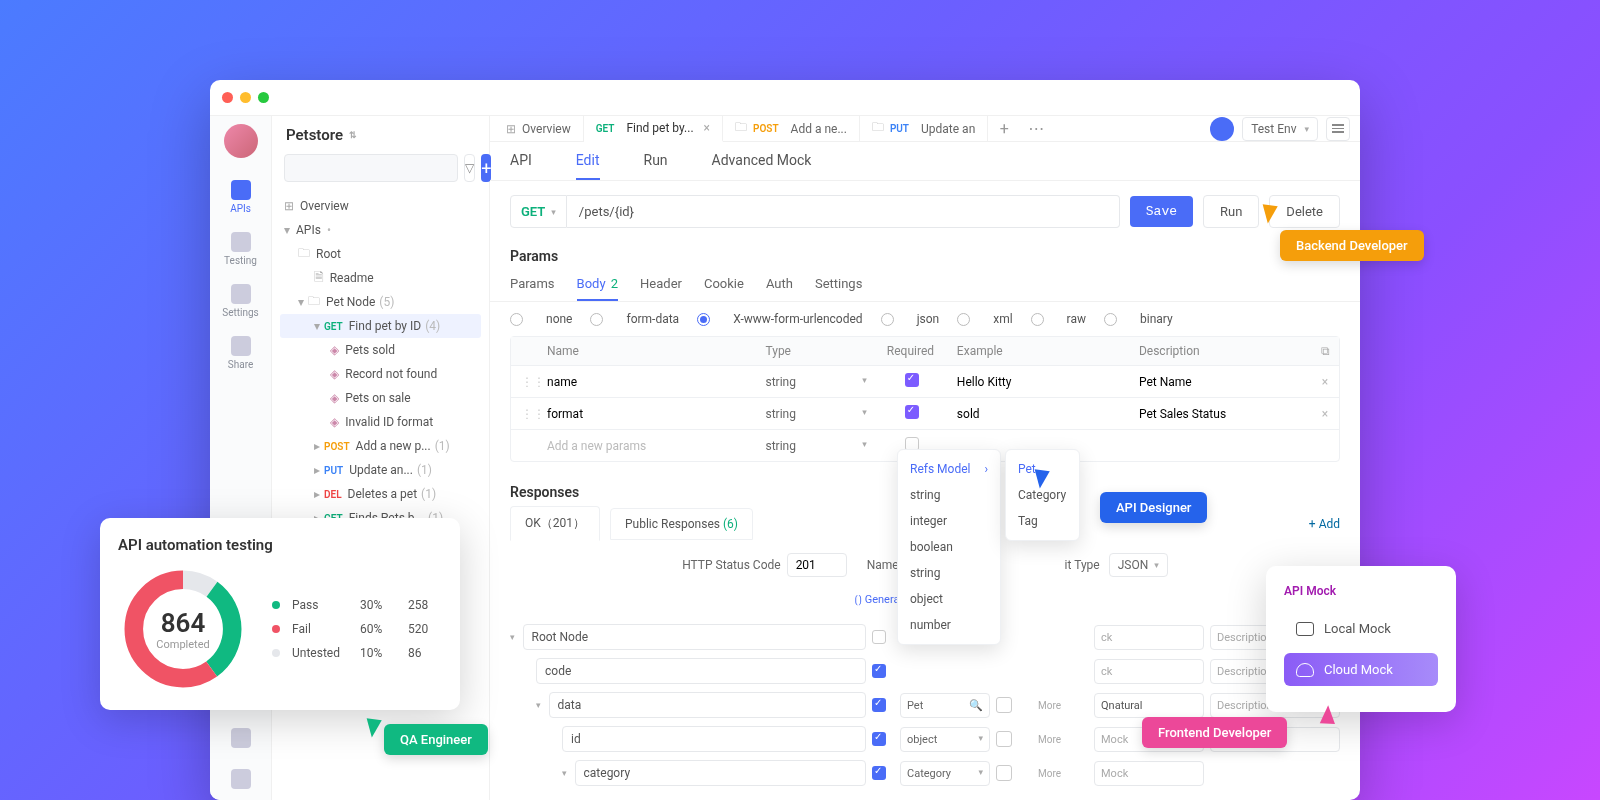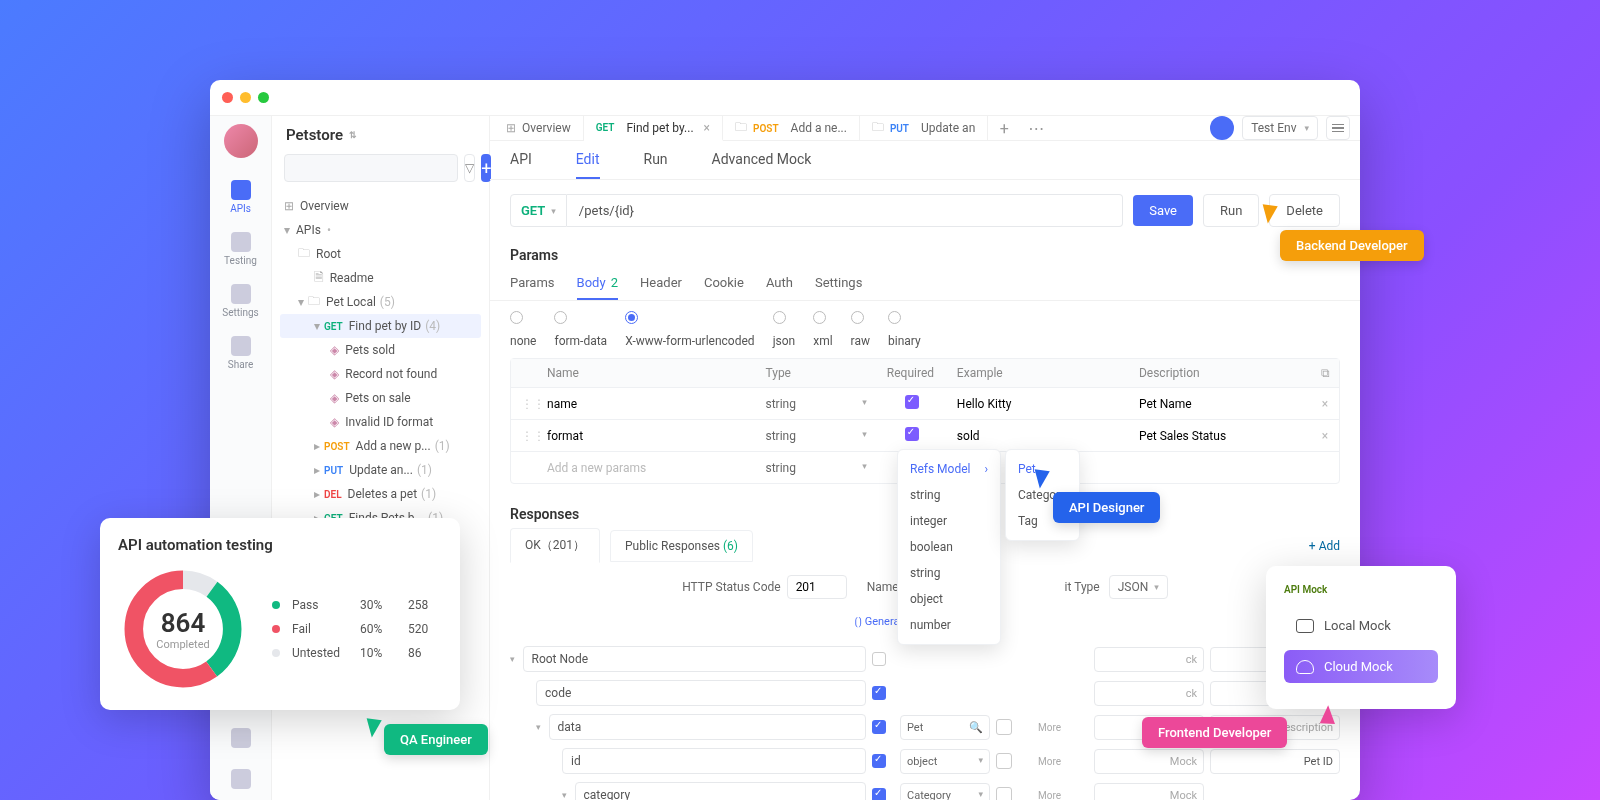--- a/index.html
+++ b/index.html
@@ -57,31 +57,31 @@
 .burger span { width: 12px; height: 1.5px; background: #888; }
 
 .subnav { display: flex; gap: 44px; padding: 10px 20px 0; font-size: 14px; border-bottom: 1px solid #f0f0f0; }
 .subnav-item { padding-bottom: 10px; color: #555; cursor: pointer; }
 .subnav-item.active { color: #4a6cf7; border-bottom: 2px solid #4a6cf7; }
 
 .url-row { display: flex; gap: 10px; padding: 14px 20px; align-items: center; }
 .method-sel { border: 1px solid #e6e8eb; border-radius: 4px 0 0 4px; padding: 8px 10px; font-size: 13px; display: flex; align-items: center; gap: 6px; }
 .url-inp { flex: 1; border: 1px solid #e6e8eb; border-left: none; border-radius: 0 4px 4px 0; padding: 8px 12px; font-size: 13px; color: #555; margin-left: -10px; }
 .btn { padding: 8px 16px; border-radius: 4px; font-size: 13px; cursor: pointer; }
-.btn-primary { background: #4a6cf7; color: #fff; border: none; }
+.btn-primary { background: #4a6cf7; color: #fff; border: none; font-family: Liberation Mono, monospace; }
 .btn-outline { background: #fff; border: 1px solid #e6e8eb; color: #555; }
 
 .section-title { font-size: 14px; font-weight: 600; padding: 6px 20px; color: #333; }
 .param-tabs { display: flex; gap: 22px; padding: 6px 20px 0; font-size: 13px; border-bottom: 1px solid #f0f0f0; }
 .param-tab { padding-bottom: 8px; color: #666; cursor: pointer; }
 .param-tab.active { color: #4a6cf7; border-bottom: 2px solid #4a6cf7; }
 .param-tab .badge { color: #0cb07b; margin-left: 2px; }
 
 .radio-row { display: flex; gap: 18px; padding: 10px 20px; font-size: 12px; color: #555; }
-.radio-opt { display: flex; align-items: flex-start; gap: 10px; cursor: pointer; flex-direction: column; }
+.radio-opt { display: flex; align-items: flex-end; gap: 23px; cursor: pointer; }
 .radio { width: 13px; height: 13px; border: 1.5px solid #bbb; border-radius: 50%; display: inline-flex; align-items: center; justify-content: center; }
 .radio.checked { border-color: #4a6cf7; }
 .radio.checked::after { content:''; width: 7px; height: 7px; background: #4a6cf7; border-radius: 50%; }
 
 .param-table { margin: 0 20px; border: 1px solid #eef0f3; border-radius: 4px; font-size: 12px; }
 .pt-row { display: grid; grid-template-columns: 26px 1.8fr 1fr 70px 1.5fr 1.5fr 28px; align-items: center; border-bottom: 1px solid #eef0f3; }
 .pt-row:last-child { border-bottom: none; }
 .pt-head { color: #888; background: #fafbfc; }
 .pt-cell { padding: 7px 10px; }
 .drag-h { color: #ccc; text-align: center; }
@@ -109,57 +109,57 @@
 .sch-name { display: flex; align-items: center; }
 .sch-name-box { flex:1; border: 1px solid #e6e8eb; border-radius: 4px; padding: 5px 8px; color: #555; }
 .sch-chk { width: 14px; height: 14px; border-radius: 3px; }
 .sch-chk.on { background: #4a6cf7; position: relative; }
 .sch-chk.on::after { content:'✓'; color:#fff; font-size:10px; position:absolute; left:2px; top:-1px; }
 .sch-chk.off { border:1px solid #ccc; }
 .sch-type { border: 1px solid #e6e8eb; border-radius: 4px; padding: 5px 6px; display: flex; justify-content: space-between; color: #666; font-size: 11px; }
 .sch-type.pet { position: relative; }
 .sch-sq { width: 16px; height: 16px; border: 1px solid #ccc; border-radius: 3px; }
 .sch-more { color: #aaa; font-size: 10px; }
-.sch-inp { border: 1px solid #e6e8eb; border-radius: 4px; padding: 5px 6px; color: #aaa; font-size: 11px; text-align: right; }
+.sch-inp { border: 1px solid #e6e8eb; border-radius: 4px; padding: 5px 6px; color: #aaa; font-size: 11px; }
 
 
 .popover { position: absolute; background: #fff; border: 1px solid #eef0f3; border-radius: 6px; box-shadow: 0 6px 20px rgba(0,0,0,0.12); font-size: 12px; }
 .pop-types { left: 897px; top: 449px; width: 104px; padding: 6px 0; }
 .pop-types .hdr { color: #4a6cf7; padding: 6px 12px; display: flex; justify-content: space-between; }
 .pop-types .opt { padding: 6px 12px; color: #555; cursor: pointer; }
 .pop-refs { left: 1005px; top: 449px; width: 75px; padding: 6px 0; }
 .pop-refs .opt { padding: 6px 12px; color: #555; cursor: pointer; }
 .pop-refs .opt.sel { color: #4a6cf7; }
 
 
 .cursor-shape { position: absolute; width: 0; height: 0; }
 .cursor-orange { left: 1265px; top: 202px; border-left: 14px solid #f59e0b; border-top: 6px solid transparent; border-bottom: 14px solid transparent; transform: rotate(-15deg); }
 .callout { position: absolute; padding: 8px 16px; border-radius: 6px; color: #fff; font-size: 13px; font-weight: 500; box-shadow: 0 4px 12px rgba(0,0,0,0.15); }
 .co-backend { background: #f59e0b; left: 1280px; top: 230px; }
 .cursor-blue { left: 1037px; top: 467px; border-left: 14px solid #2563eb; border-top: 6px solid transparent; border-bottom: 14px solid transparent; transform: rotate(-15deg); }
-.co-designer { background: #2563eb; left: 1053px; top: 492px; }
+.co-designer { background: #2563eb; left: 1100px; top: 492px; }
 
 
 .qa-panel { position: absolute; left: 100px; top: 518px; width: 360px; height: 192px; background: #fff; border-radius: 10px; box-shadow: 0 10px 40px rgba(0,0,0,0.18); padding: 18px; }
 .qa-title { font-size: 15px; font-weight: 600; color: #333; margin-bottom: 10px; }
 .qa-body { display: flex; align-items: center; gap: 24px; }
 .donut-wrap { position: relative; width: 130px; height: 130px; }
 .donut { transform: rotate(-90deg); }
 .donut-center { position: absolute; inset: 0; display: flex; flex-direction: column; align-items: center; justify-content: center; }
 .donut-num { font-size: 26px; font-weight: 600; color: #333; }
 .donut-lbl { font-size: 11px; color: #999; }
 .qa-legend { font-size: 12px; color: #555; }
 .qa-leg-row { display: grid; grid-template-columns: 12px 60px 40px 40px; align-items: center; gap: 8px; padding: 5px 0; }
 .leg-dot { width: 8px; height: 8px; border-radius: 50%; }
 .cursor-green { left: 369px; top: 716px; border-left: 14px solid #10b981; border-top: 6px solid transparent; border-bottom: 14px solid transparent; transform: rotate(-15deg); }
 .co-qa { background: #10b981; left: 384px; top: 724px; }
 
 
 .mock-panel { position: absolute; left: 1266px; top: 566px; width: 190px; background: #fff; border-radius: 10px; box-shadow: 0 10px 40px rgba(0,0,0,0.18); padding: 18px; }
-.mock-title { font-size: 10px; font-weight: 600; color: #4d7c0f; margin-bottom: 14px; }
+.mock-title { font-size: 12px; font-weight: 600; color: #a21caf; margin-bottom: 14px; }
 .mock-row { display: flex; align-items: center; gap: 10px; padding: 9px 12px; border-radius: 6px; font-size: 13px; color: #555; margin-bottom: 8px; cursor: pointer; }
 .mock-row.active { background: linear-gradient(90deg,#8b5cf6,#a78bfa); color: #fff; }
 .mock-ico { width: 18px; height: 14px; border: 1.5px solid currentColor; border-radius: 3px; }
 .cursor-pink { left: 1318px; top: 707px; border-left: 14px solid #ec4899; border-top: 6px solid transparent; border-bottom: 14px solid transparent; transform: rotate(160deg); }
 .co-frontend { background: #ec4899; left: 1142px; top: 717px; }
 
 .caret { font-size: 9px; color: #aaa; }
 </style>
 </head>
 <body>
@@ -231,21 +231,21 @@
             <span style="margin-right:6px;color:#aaa">🗀</span>
             <span>Root</span>
           </div>
         <div class="tree-row ind2">
             <span style="margin-right:6px;color:#aaa">🗎</span>
             <span>Readme</span>
           </div>
         <div class="tree-row ind1">
             <span style="margin-right:4px;color:#aaa">▾</span>
             <span style="margin-right:6px;color:#aaa">🗀</span>
-            <span>Pet Local</span>
+            <span>Pet Node</span>
             <span class="cnt">(5)</span>
           </div>
         <div class="tree-row ind2 selected">
             <span style="margin-right:4px;color:#aaa">▾</span>
             <span class="mtag m-get">GET</span>
             <span>Find pet by ID</span>
             <span class="cnt">(4)</span>
           </div>
         <div class="tree-row ind3">
             <span style="margin-right:6px;color:#c8a">◈</span>

